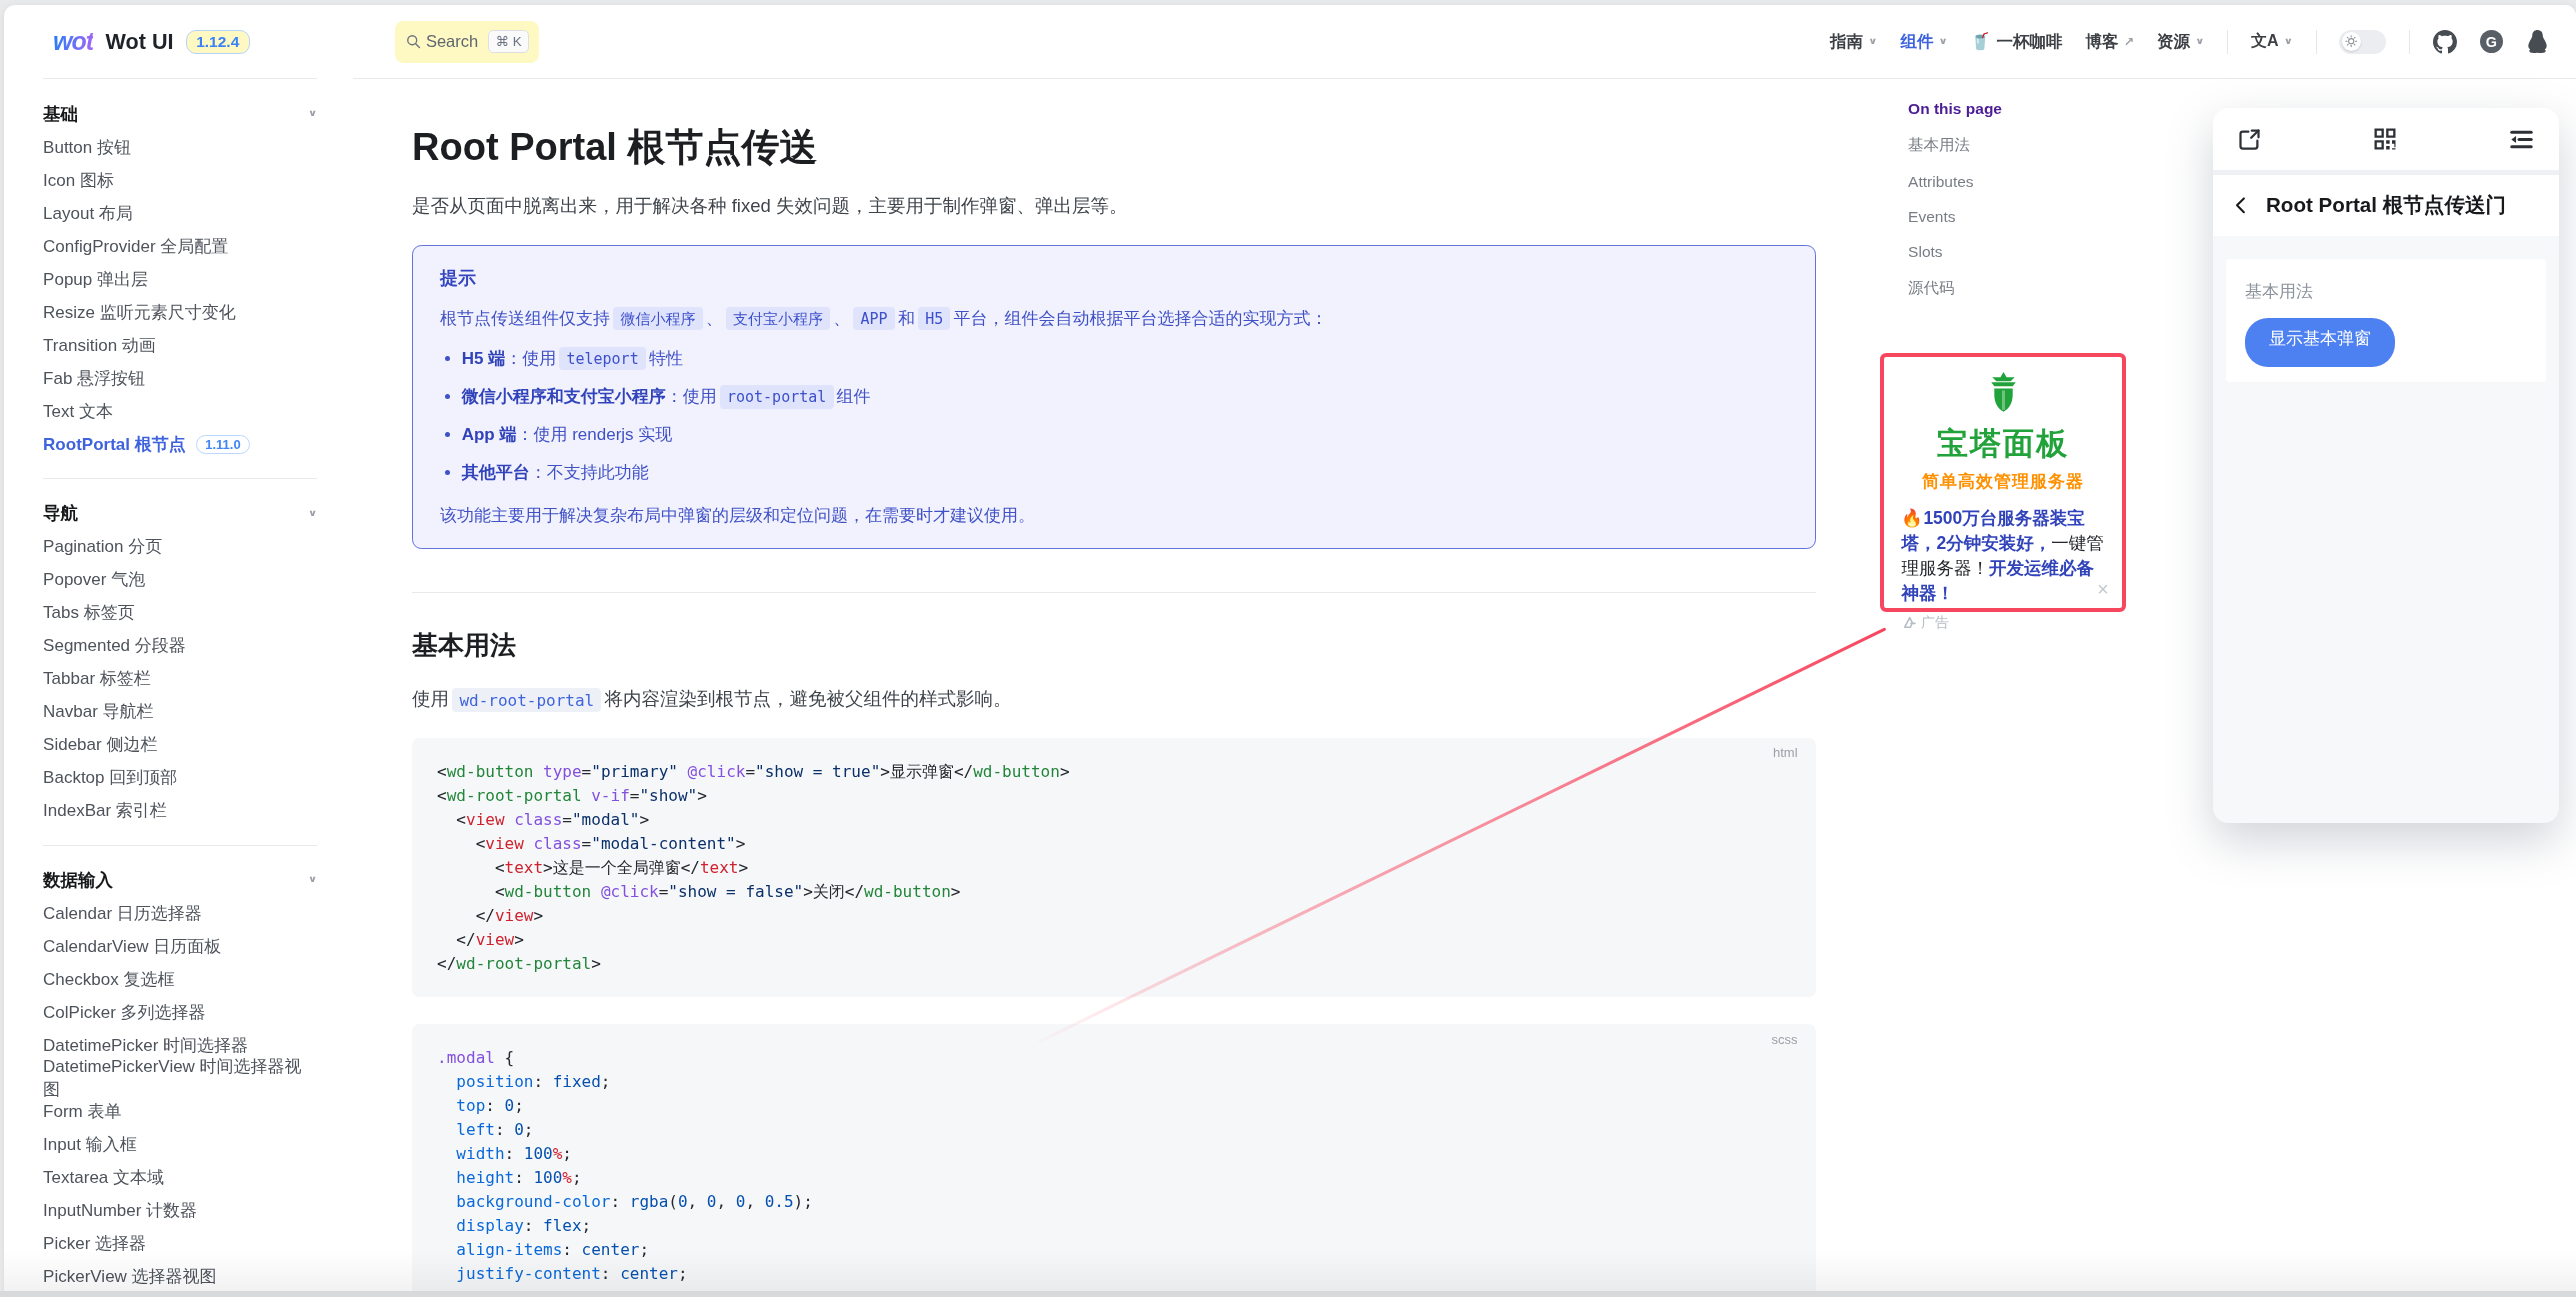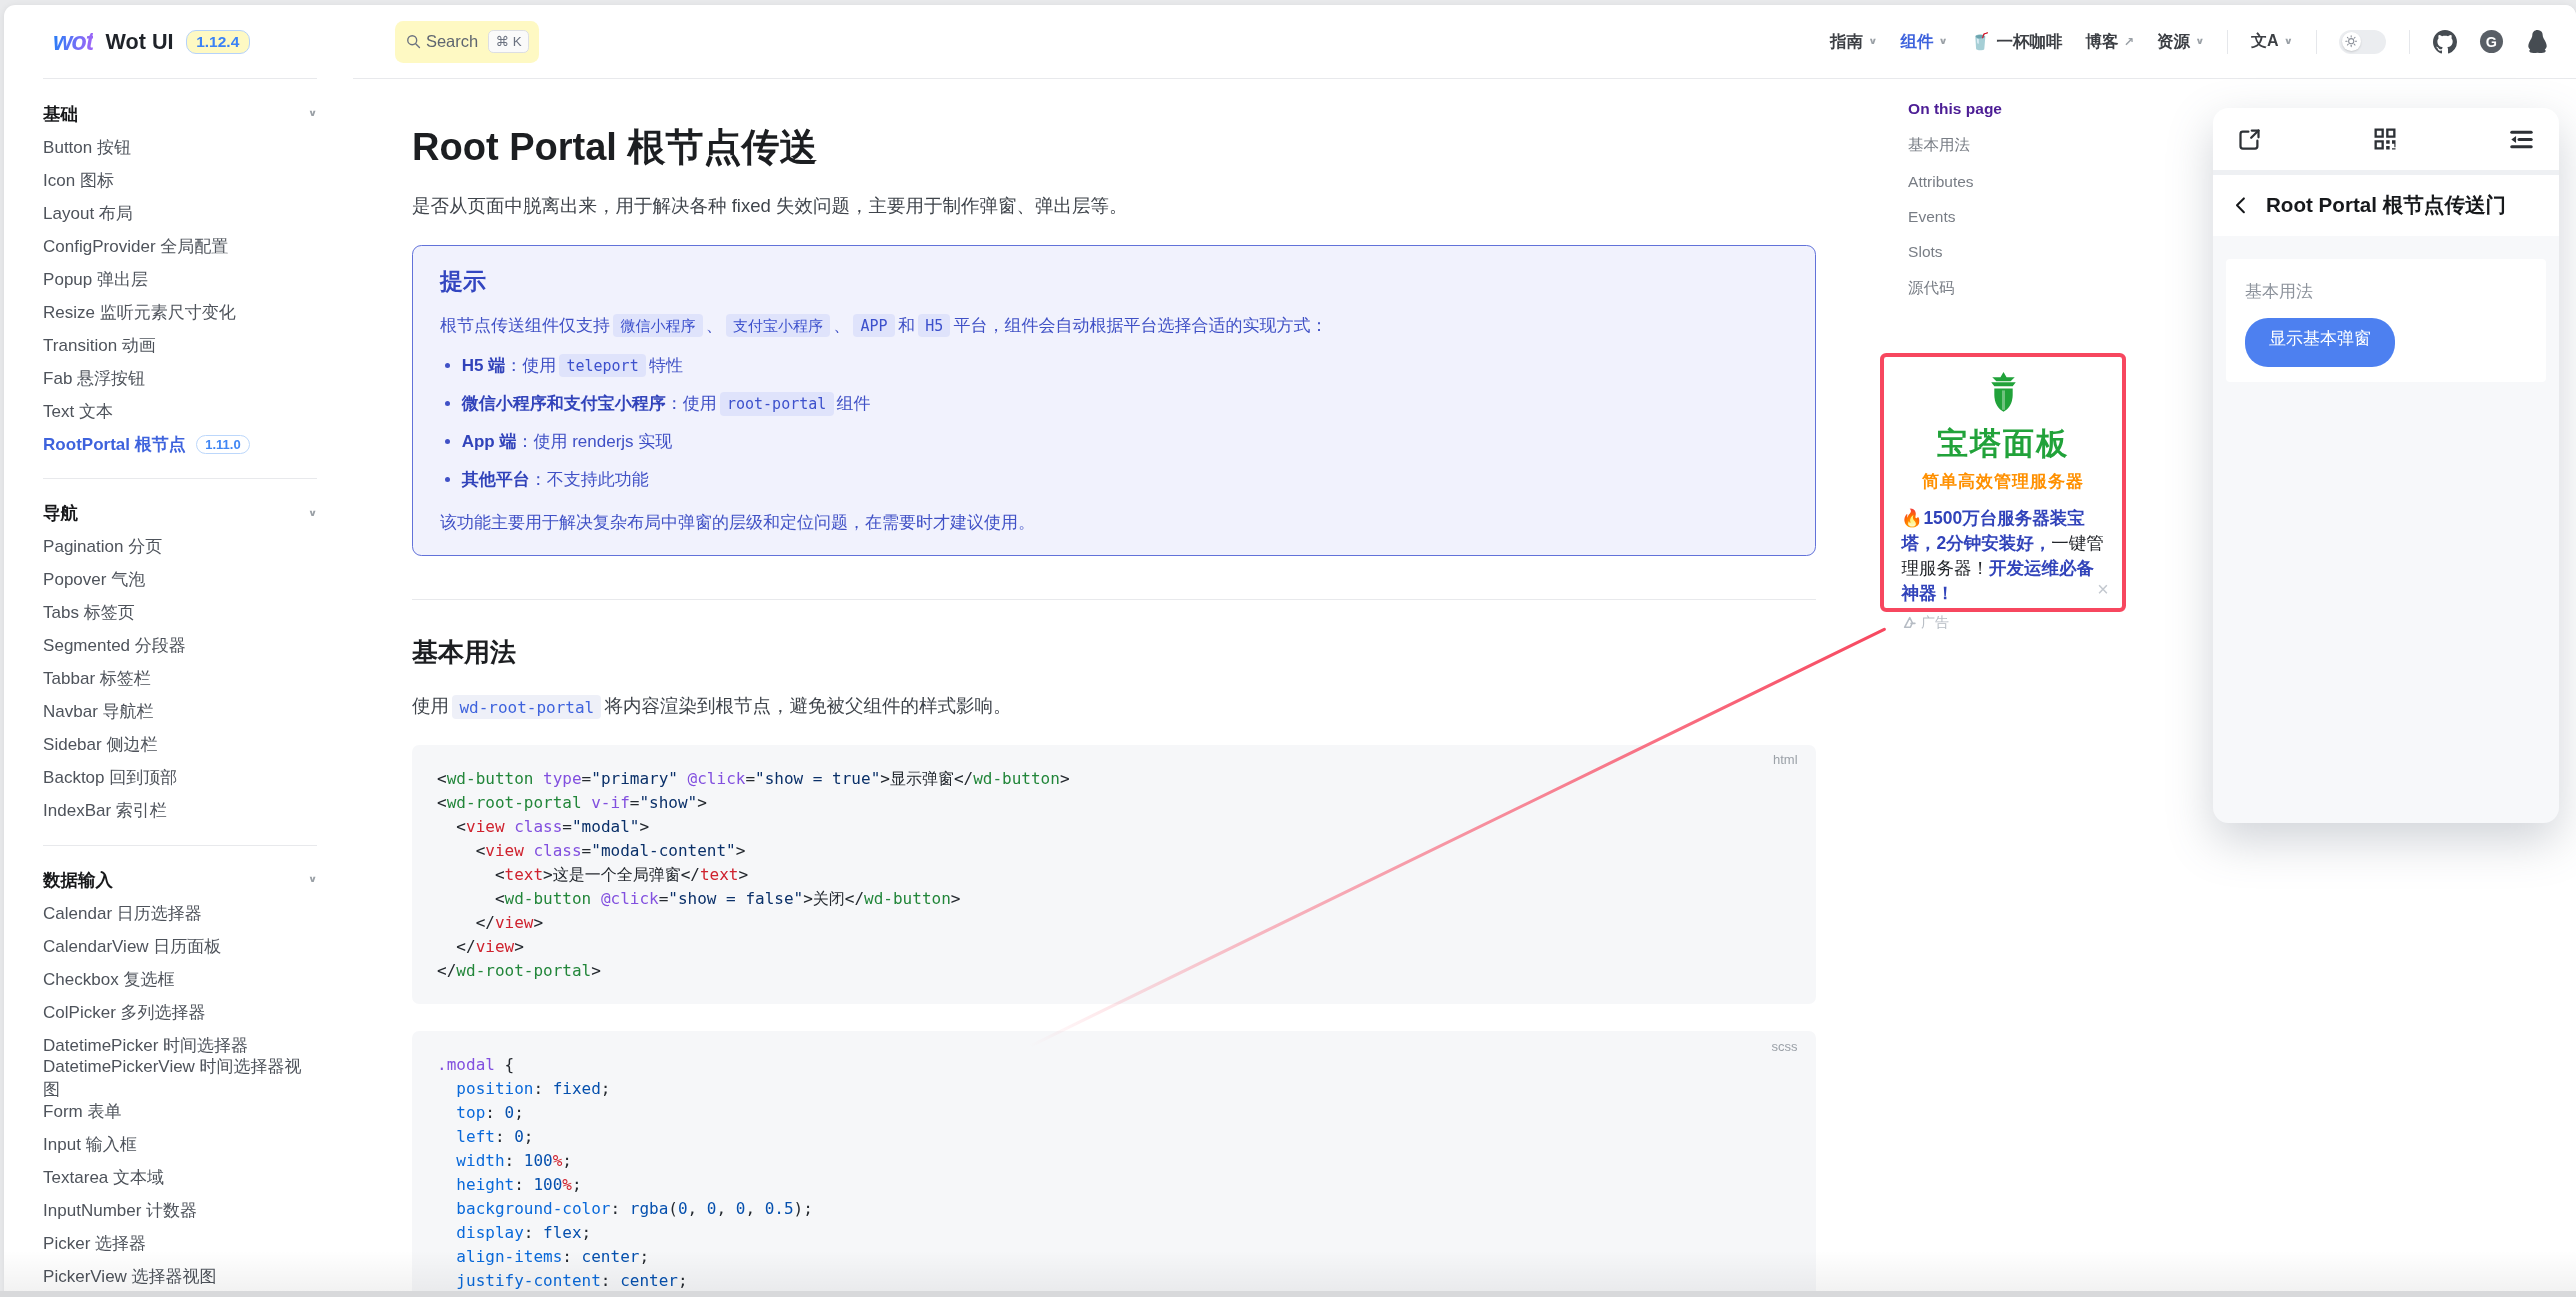--- a/index.html
+++ b/index.html
@@ -45,21 +45,21 @@
   .sb-item.active{color:#3e63dd;font-weight:600;}
   .sb-badge{margin-left:10.3px;border:1px solid #bcd7fb;color:#4086f4;font-size:13px;border-radius:515px;
     padding:1px 8.2px;background:#fff;font-weight:600;}
   .sb-sep{height:0.5px;background:#e8e9ec;margin:17.5px 0;}
 
   
   .content{position:absolute;left:408px;top:73px;width:1404px;bottom:0;overflow:hidden;}
   .page-title{margin-top:44px;font-size:38px;font-weight:700;color:#1c1e21;}
   .page-desc{margin-top:19.6px;font-size:18.5px;color:#3f444b;}
   .tip{margin-top:27px;border:1px solid #6272d9;background:#f1f2fd;border-radius:9.3px;padding:20.6px 27px;}
-  .tip-title{font-size:23px;font-weight:700;color:#3346c0;}
+  .tip-title{font-size:18px;font-weight:700;color:#3346c0;}
   .tip-p{margin-top:15.5px;font-size:17px;line-height:1.5;color:#4051c6;}
   .tip ul{margin:15.5px 0 0;padding-left:21.6px;}
   .tip li{margin:13.4px 0;font-size:17px;line-height:1.45;color:#4051c6;}
   .tip li::marker{color:#4051c6;}
   .rich-b{font-weight:700;color:#3143ba;}
   .chip{background:#dfe3fb;border-radius:4.1px;padding:2.6px 7.2px;margin:0 3.1px;
     font-family:"DejaVu Sans Mono",monospace;font-size:15px;color:#3c50cc;white-space:nowrap;}
   .tip-footer{margin-top:18.5px;font-size:17px;color:#4051c6;}
   .content hr{margin:43px 0 0;border:none;height:0.5px;background:#e8e9ec;}
   .section-title{margin-top:36px;font-size:26px;font-weight:700;color:#1c1e21;}

